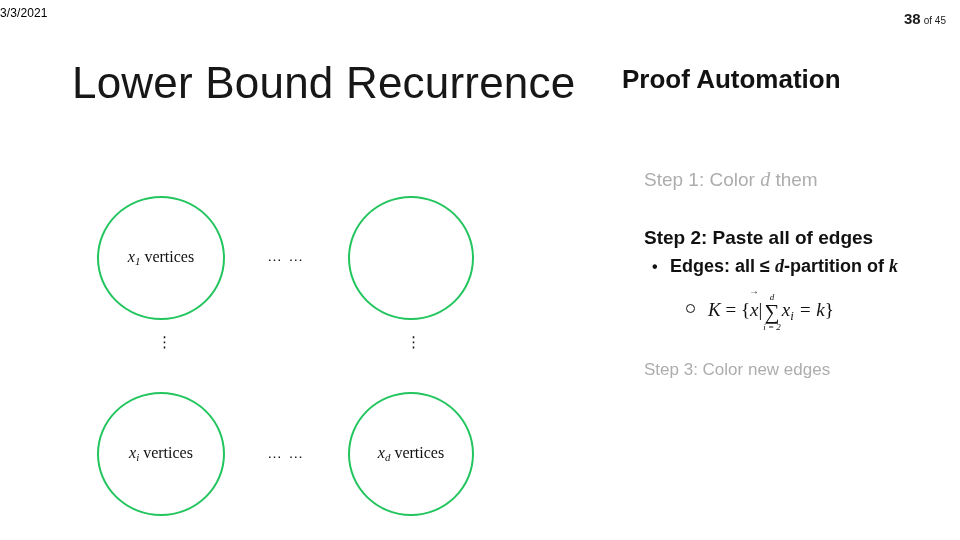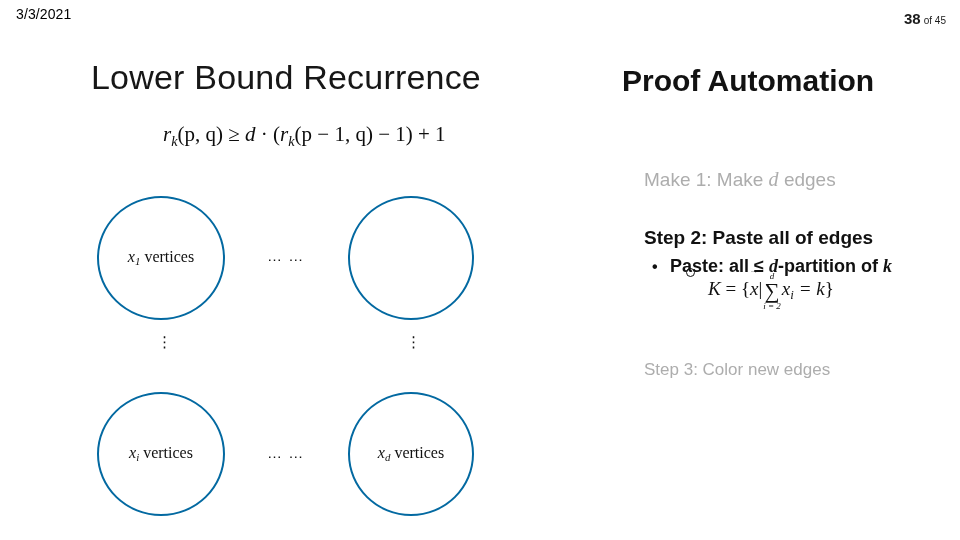--- a/index.html
+++ b/index.html
@@ -15,23 +15,23 @@
     overflow: hidden;
     position: relative;
   }
   .slide {
     position: relative;
     width: 960px;
     height: 540px;
   }
   .date {
     position: absolute;
-    left: 16px;
+    left: 0;
     top: 6px;
-    font-size: 14px;
+    font-size: 12px;
     color: #000000;
     letter-spacing: 0.1px;
   }
   .pagenum {
     position: absolute;
     right: 14px;
     top: 10px;
     font-size: 11px;
     color: #1a1a1a;
   }
@@ -39,31 +39,30 @@
     font-weight: bold;
     font-size: 15px;
   }
   .pagenum .of {
     font-size: 10px;
   }
   .title-left {
     position: absolute;
     left: 72px;
     top: 58px;
-    font-size: 34px;
+    font-size: 44px;
     color: #171717;
     letter-spacing: 0.2px;
     white-space: nowrap;
-    margin-left: 19px;
   }
   .title-right {
     position: absolute;
     left: 622px;
     top: 64px;
-    font-size: 30px;
+    font-size: 26px;
     font-weight: bold;
     color: #121212;
     white-space: nowrap;
   }
   .formula-main {
     position: absolute;
     left: 163px;
     top: 122px;
     font-family: "Liberation Serif", serif;
     font-size: 21px;
@@ -76,21 +75,21 @@
   }
   .sub {
     font-size: 0.68em;
     vertical-align: -0.32em;
     font-style: italic;
   }
 
   
   .circle {
     position: absolute;
-    border: 2px solid #0369a1;
+    border: 2px solid #22c55e;
     border-radius: 50%;
     box-sizing: border-box;
     display: flex;
     align-items: center;
     justify-content: center;
   }
   .circle-label {
     font-family: "Liberation Serif", serif;
     font-size: 16px;
     color: #111111;
@@ -166,27 +165,27 @@
     font-size: 16px;
   }
   .bullet-row .mi {
     font-family: "Liberation Serif", serif;
     font-style: italic;
     font-weight: bold;
   }
   .subbullet {
     position: absolute;
     left: 686px;
-    top: 271px;
+    top: 292px;
     font-family: "Liberation Serif", serif;
     font-size: 19px;
     color: #111111;
     white-space: nowrap;
     display: flex;
-    align-items: flex-start;
+    align-items: center;
   }
   .circ-marker {
     display: inline-block;
     width: 9px;
     height: 9px;
     border: 1.5px solid #111111;
     border-radius: 50%;
     box-sizing: border-box;
     margin-right: 13px;
     position: relative;
@@ -243,29 +242,20 @@
   <div class="date">3/3/2021</div>
 
   <div class="pagenum">
     <span class="cur">38</span>
     <span class="of">of 45</span>
   </div>
 
   <div class="title-left">Lower Bound Recurrence</div>
   <div class="title-right">Proof Automation</div>
 
-  <div class="formula-main">
-    <span>r</span><span class="sub">k</span><span class="up">(p, q)</span>
-    <span class="up">≥</span>
-    <span>d</span>
-    <span class="up">·</span>
-    <span class="up">(</span><span>r</span><span class="sub">k</span><span class="up">(p − 1, q)</span>
-    <span class="up">− 1</span><span class="up">)</span>
-    <span class="up">+ 1</span>
-  </div>
 
   <div class="circle c1">
     <span class="circle-label"><span class="it">x</span><span class="sub">1</span><span> vertices</span></span>
   </div>
 
   <div class="circle c2">
     <span class="circle-label"></span>
   </div>
 
   <div class="circle c4">
@@ -280,28 +270,28 @@
   <div class="hdots hd2">… …</div>
 
   <div class="vdots vd1">
     <span>⋮</span>
   </div>
   <div class="vdots vd2">
     <span>⋮</span>
   </div>
 
   <div class="step1">
-    <span>Make 1: Make </span><span class="it">d</span><span> edges</span>
+    <span>Step 1: Color </span><span class="it">d</span><span> them</span>
   </div>
 
   <div class="step2">Step 2: Paste all of edges</div>
 
   <div class="bullet-row">
     <span class="bullet-dot">•</span>
-    <span><span>Paste: all ≤ </span><span class="mi">d</span><span>-partition of </span><span class="mi">k</span></span>
+    <span><span>Edges: all ≤ </span><span class="mi">d</span><span>-partition of </span><span class="mi">k</span></span>
   </div>
 
   <div class="subbullet">
     <span class="circ-marker"></span>
     <span><span class="math-it">K</span>
       <span>=</span>
       <span>{</span><span class="vecx">x</span><span>|</span><span class="bigsum">
           <span class="lim">d</span>
           <span class="sig">∑</span>
           <span class="lim">i = 2</span>

